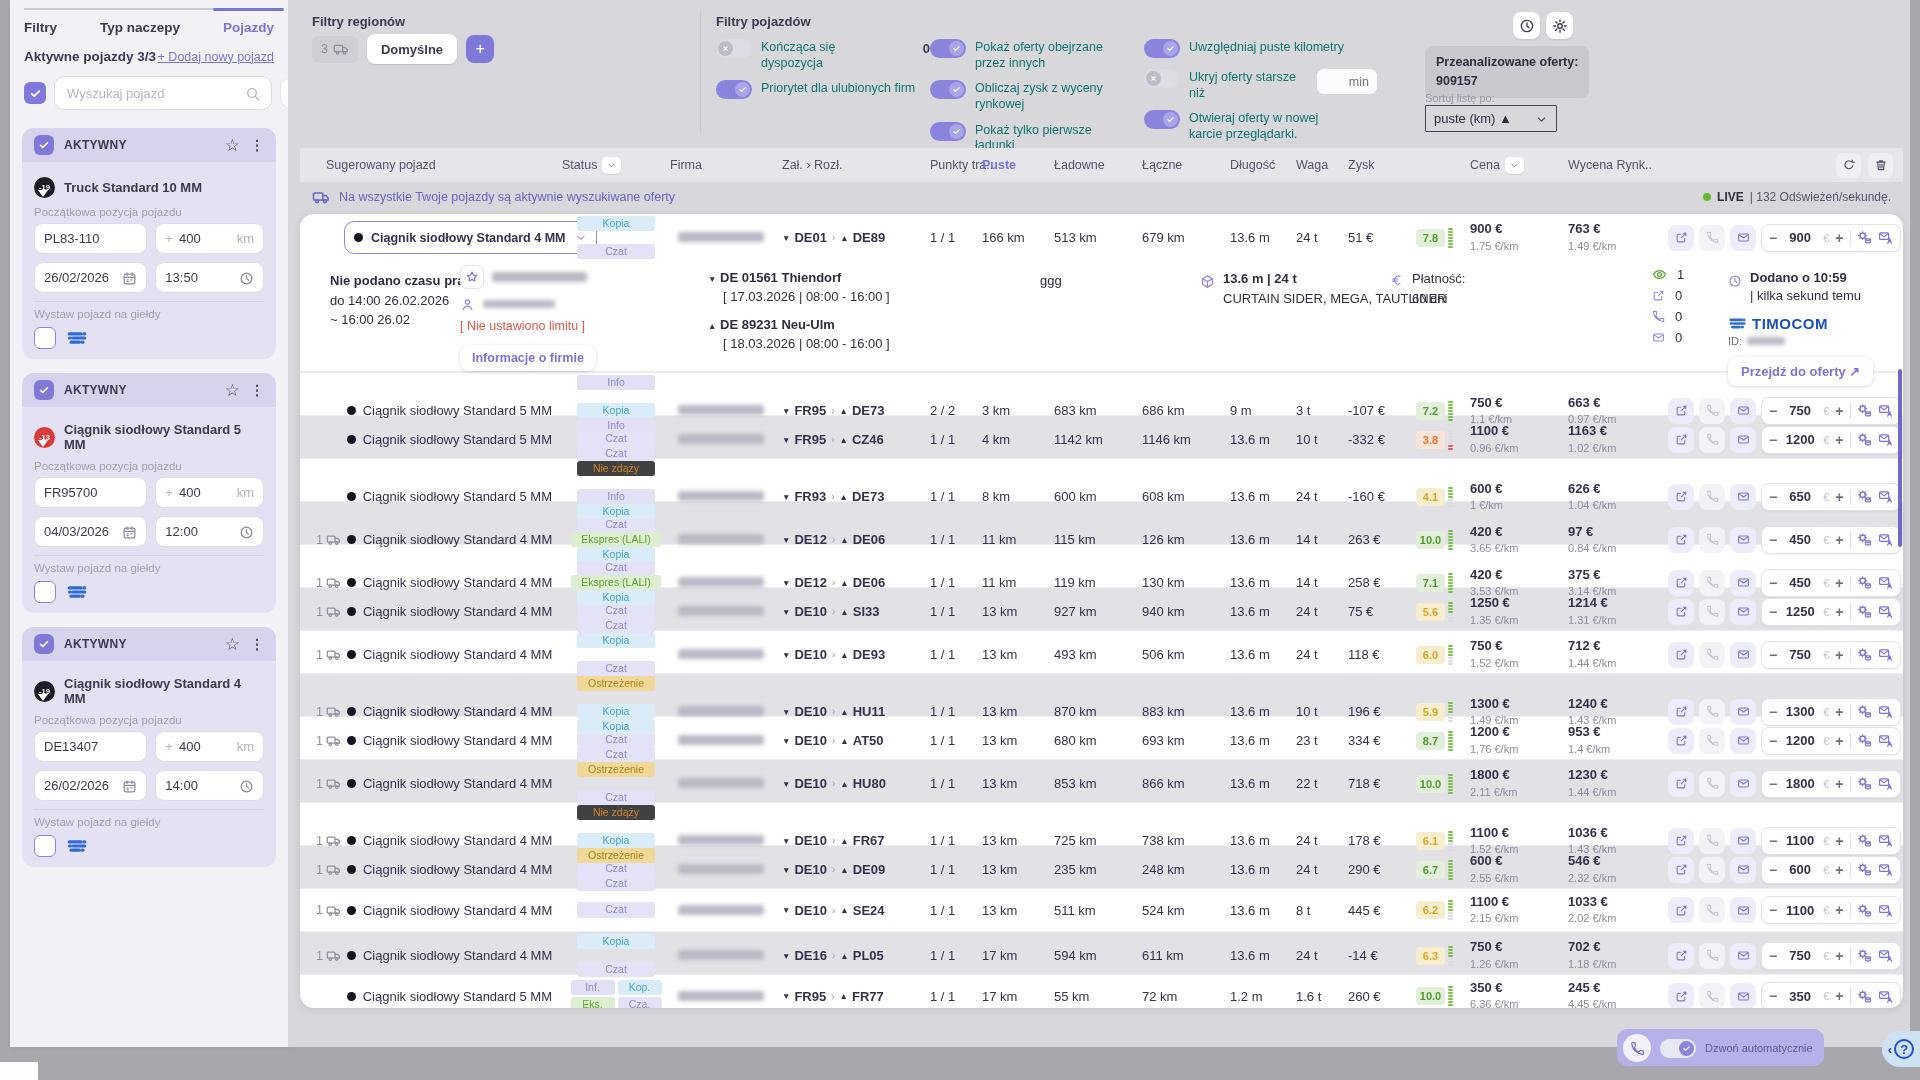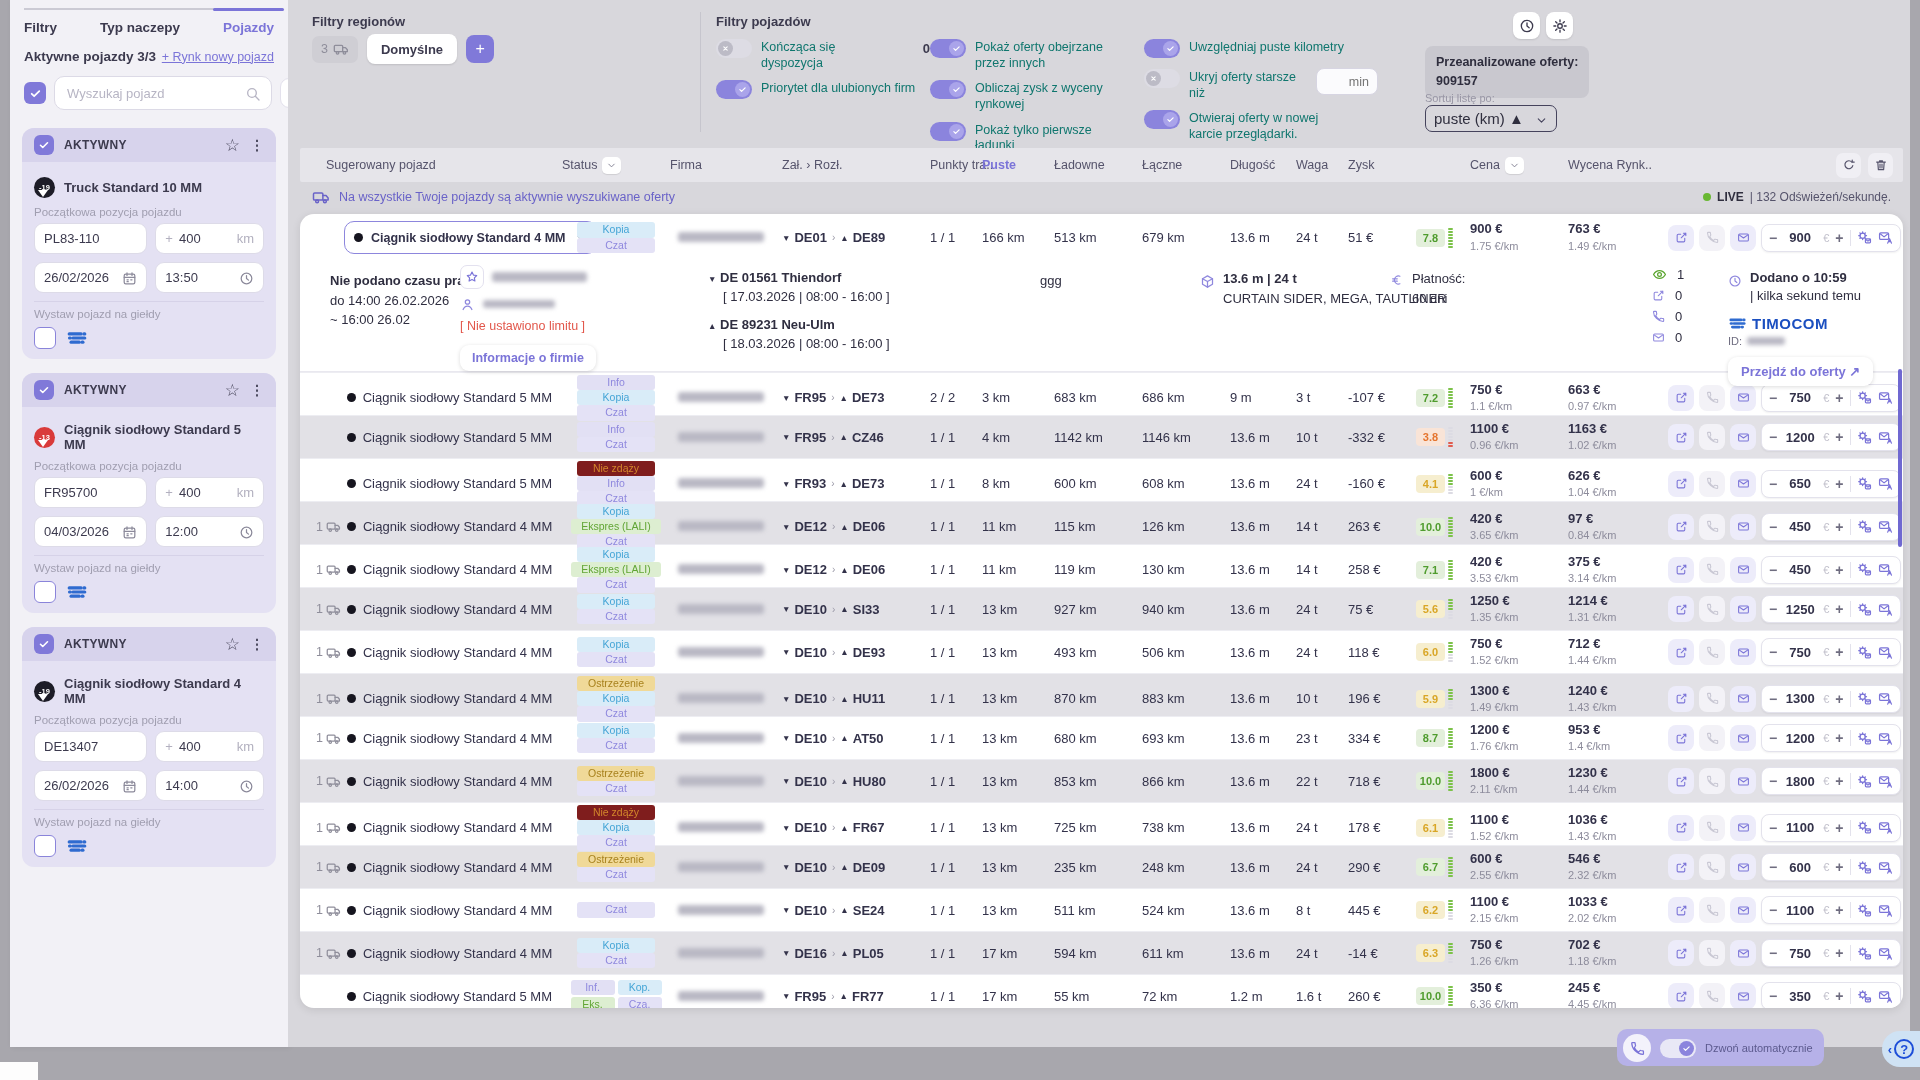--- a/index.html
+++ b/index.html
@@ -62,21 +62,21 @@
   .tgl.off{background:#dddce4}
   .tgl .knob{position:absolute;top:2px;width:15px;height:15px;border-radius:50%;display:flex;align-items:center;justify-content:center}
   .tgl.on .knob{right:2px;background:#aaa4ea;color:#fff}
   .tgl.off .knob{left:2px;background:#bcbbc6;color:#fff}
   .tgl-lbl{font-size:12.5px;color:#0f766e;line-height:1.25;padding-top:2px}
   .tgl-val{font-size:13px;font-weight:bold;margin-left:14px;padding-top:3px}
   .min-input{width:62px;height:27px;background:#fbfbfd;border:1px solid #d7d5e2;border-radius:8px;color:#b2b0bf;font-size:12.5px;text-align:right;padding:0 8px;font-family:inherit;outline:none;flex:none;margin-left:6px}
   .hdr-ic{position:absolute;top:12px;width:27px;height:27px;background:#fff;border-radius:8px;display:flex;align-items:center;justify-content:center;color:#3c3a4e;box-shadow:0 1px 2px rgba(0,0,0,.1);cursor:pointer}
   .analyzed{position:absolute;left:1137px;top:46px;background:#c9c8cf;border-radius:8px;padding:7px 11px;font-size:12.5px;font-weight:bold;color:#2f2e3e;line-height:1.5;min-width:128px}
   .sort-lbl{position:absolute;left:1137px;top:92px;font-size:11px;color:#9896a5}
-  .sort-dd{position:absolute;left:1137px;top:105px;width:132px;height:27px;border:1.5px solid #45435c;border-radius:7px;display:flex;align-items:center;gap:6px;padding:0 8px;font-size:15px;color:#2f2e3e;cursor:pointer}
+  .sort-dd{position:absolute;left:1137px;top:105px;width:132px;height:27px;border:1.5px solid #45435c;border-radius:1px;display:flex;align-items:center;gap:6px;padding:0 8px;font-size:13px;color:#2f2e3e;cursor:pointer}
   .sort-dd .chev{margin-left:auto;color:#45435c}
 
   
   .grid-cols{display:grid;grid-template-columns:262px 108px 112px 148px 52px 72px 88px 88px 66px 52px 68px 54px 98px 98px 1fr;align-items:center}
   .thead{position:absolute;left:12px;top:148px;width:1603px;height:34px;background:#e6e5ea;border-radius:2px;font-size:12.5px;color:#55536b}
   .thead .hcell{white-space:nowrap;display:flex;align-items:center;gap:5px}
   .thead .hcell:first-child{padding-left:26px}
   .thead .puste{color:#7b74d8;font-weight:bold}
   .chip{width:19px;height:17px;background:#fff;border-radius:5px;display:flex;align-items:center;justify-content:center;color:#7d7b8e;box-shadow:0 1px 1px rgba(0,0,0,.1);cursor:pointer}
   .h-actions{display:flex;justify-content:flex-end;gap:7px;padding-right:10px}
@@ -88,29 +88,29 @@
 
   .card{position:absolute;left:12px;top:214px;width:1603px;height:794px;background:#fff;border-radius:14px;overflow:hidden;box-shadow:0 2px 8px rgba(0,0,0,.10)}
   .scroll-thumb{position:absolute;right:1px;top:155px;width:4px;height:178px;background:#6f68d1;border-radius:2px;z-index:5;cursor:pointer}
   .trow{height:43px;border-top:1px solid #ededf2;font-size:13px;color:#33324a;cursor:pointer}
   .trow:first-child{border-top:none}
   .trow.shade{background:#e2e1e6}
   .vcell{display:flex;align-items:center;height:100%;padding-left:16px;gap:6px}
   .vpref{display:flex;align-items:center;gap:3px;color:#8f8e9b;font-size:12.5px}
   .vmain{margin-left:auto;display:flex;align-items:center;gap:7px;padding-right:10px;white-space:nowrap}
   .vdot{width:9px;height:9px;background:#16151f;border-radius:50%;flex:none}
-  .bcell{display:flex;flex-flow:column;align-items:center;justify-content:center;gap:0;height:100%;padding:2px 0}
+  .bcell{display:flex;flex-flow:column;align-items:center;justify-content:center;gap:13px;height:100%;padding:2px 0}
   .bcell.wrap2{flex-flow:row wrap;align-content:center;gap:2px 3px;padding:4px 4px}
   .bdg{font-size:10.5px;line-height:1.45;padding:0 10px;border-radius:3px;white-space:nowrap;text-align:center;min-width:78px}
   .wrap2 .bdg{min-width:44px;padding:0 5px}
   .bdg.kopia{background:#d9ecf8;color:#45a5d6}
   .bdg.czat{background:#e4e2f6;color:#8f88de}
   .bdg.info{background:#e2e0f4;color:#8f88de}
   .bdg.eks{background:#ddeed1;color:#61a534}
-  .bdg.nz{background:#7f1d1d;color:#d3862b}
+  .bdg.nz{background:#404040;color:#d3862b}
   .bdg.ostrz{background:#f0d998;color:#a8821d}
   .fcell{padding-left:8px}
   .blurline{background:#b9b8c4;border-radius:3px;filter:blur(2px);height:10px}
   .route{display:flex;align-items:center;gap:4px;white-space:nowrap}
   .tri{font-size:8.5px;color:#33324a}
   .rsep{color:#9b9aa8;font-size:10px;margin:0 1px}
   .num{white-space:nowrap}
   .neg{color:#33324a}
   .ratecell{display:flex;align-items:center;gap:3px}
   .rbadge{min-width:29px;height:18px;border-radius:4px;font-size:11px;font-weight:bold;display:flex;align-items:center;justify-content:center;padding:0 3px}
@@ -184,21 +184,21 @@
 <body>
 
 <div class="sidebar">
   <div class="tabs" id="tabs">
       <span class="tab">Filtry</span>
       <span class="tab">Typ naczepy</span>
       <span class="tab active">Pojazdy</span>
     </div>
   <div class="side-row">
     <span class="side-title">Aktywne pojazdy 3/3</span>
-    <span class="add-link">+ Rynk nowy pojazd</span>
+    <span class="add-link">+ Dodaj nowy pojazd</span>
   </div>
   <div class="search-row">
     <span class="cbx">
         <span class="ik"><svg class="ic" width="13" height="13" viewBox="0 0 24 24">
             <path d="M5 12.5l4.5 4.5L19 7.5" stroke-width="3.2"></path>
           </svg></span>
       </span>
     <label class="search-box">
       <input placeholder="Wyszukaj pojazd" style="">
       <span class="ik"><svg class="ic" width="16" height="16" viewBox="0 0 24 24">

